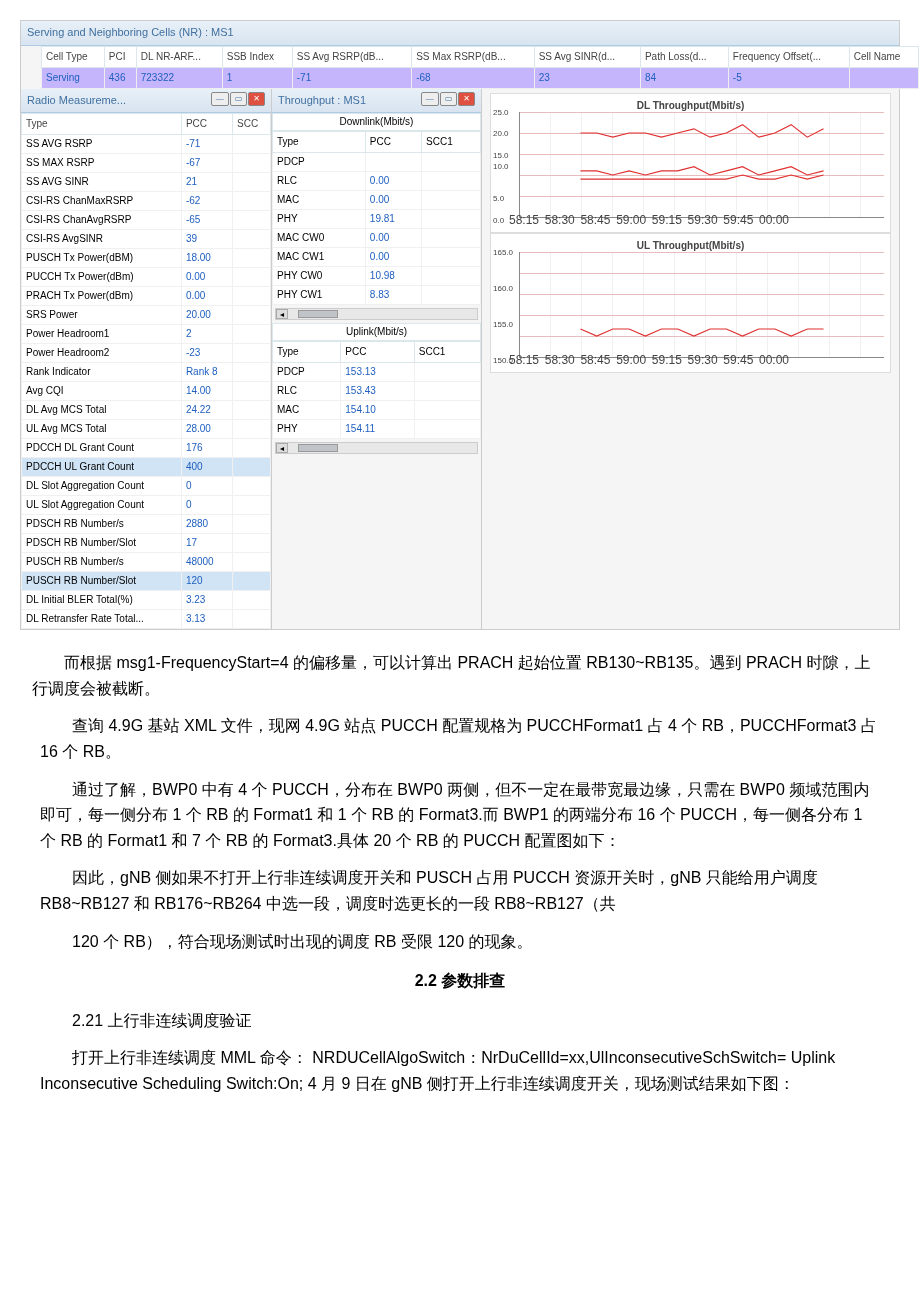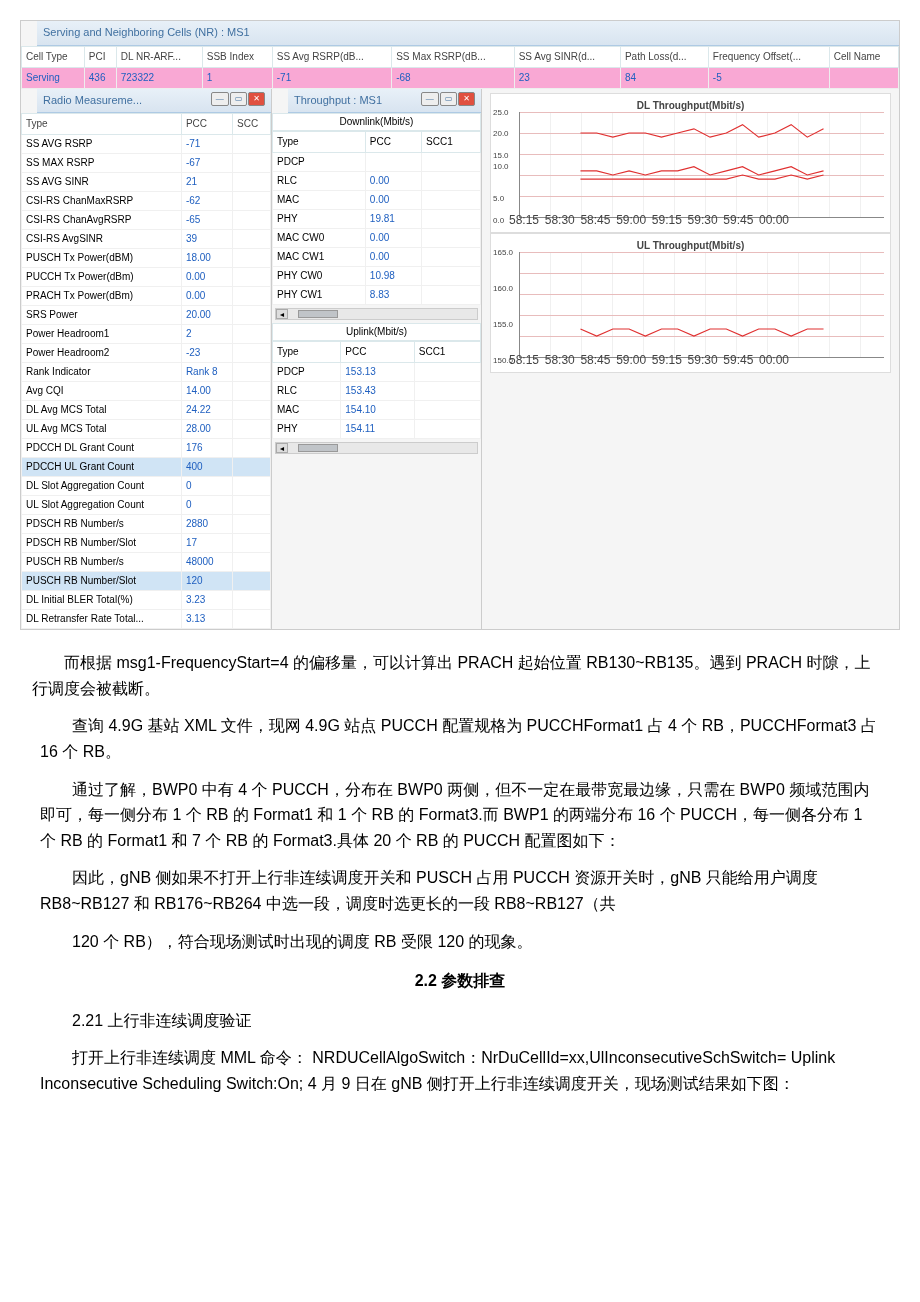--- a/index.html
+++ b/index.html
@@ -19,23 +19,22 @@
   font-size: 10px;
   background: #f5f5f5;
   position: relative;
 }
 .win-title {
   background: linear-gradient(to bottom, #e8f0f8, #d8e4f0);
   padding: 3px 6px;
   color: #4070a0;
   font-size: 11px;
   border-bottom: 1px solid #aecae4;
-  margin-left: 16px;
-}
-.neigh-table { width: 100%; border-collapse: collapse; background: #f9a8d4; }
+}
+.neigh-table { width: 100%; border-collapse: collapse; background: #c4b5fd; margin-left: 20px; }
 .neigh-table th {
   border: 1px solid #dbe8eb;
   padding: 2px 4px;
   font-weight: normal;
   color: #444;
   font-size: 10px;
   text-align: left;
   background: #fff;
 }
 .neigh-table td {

